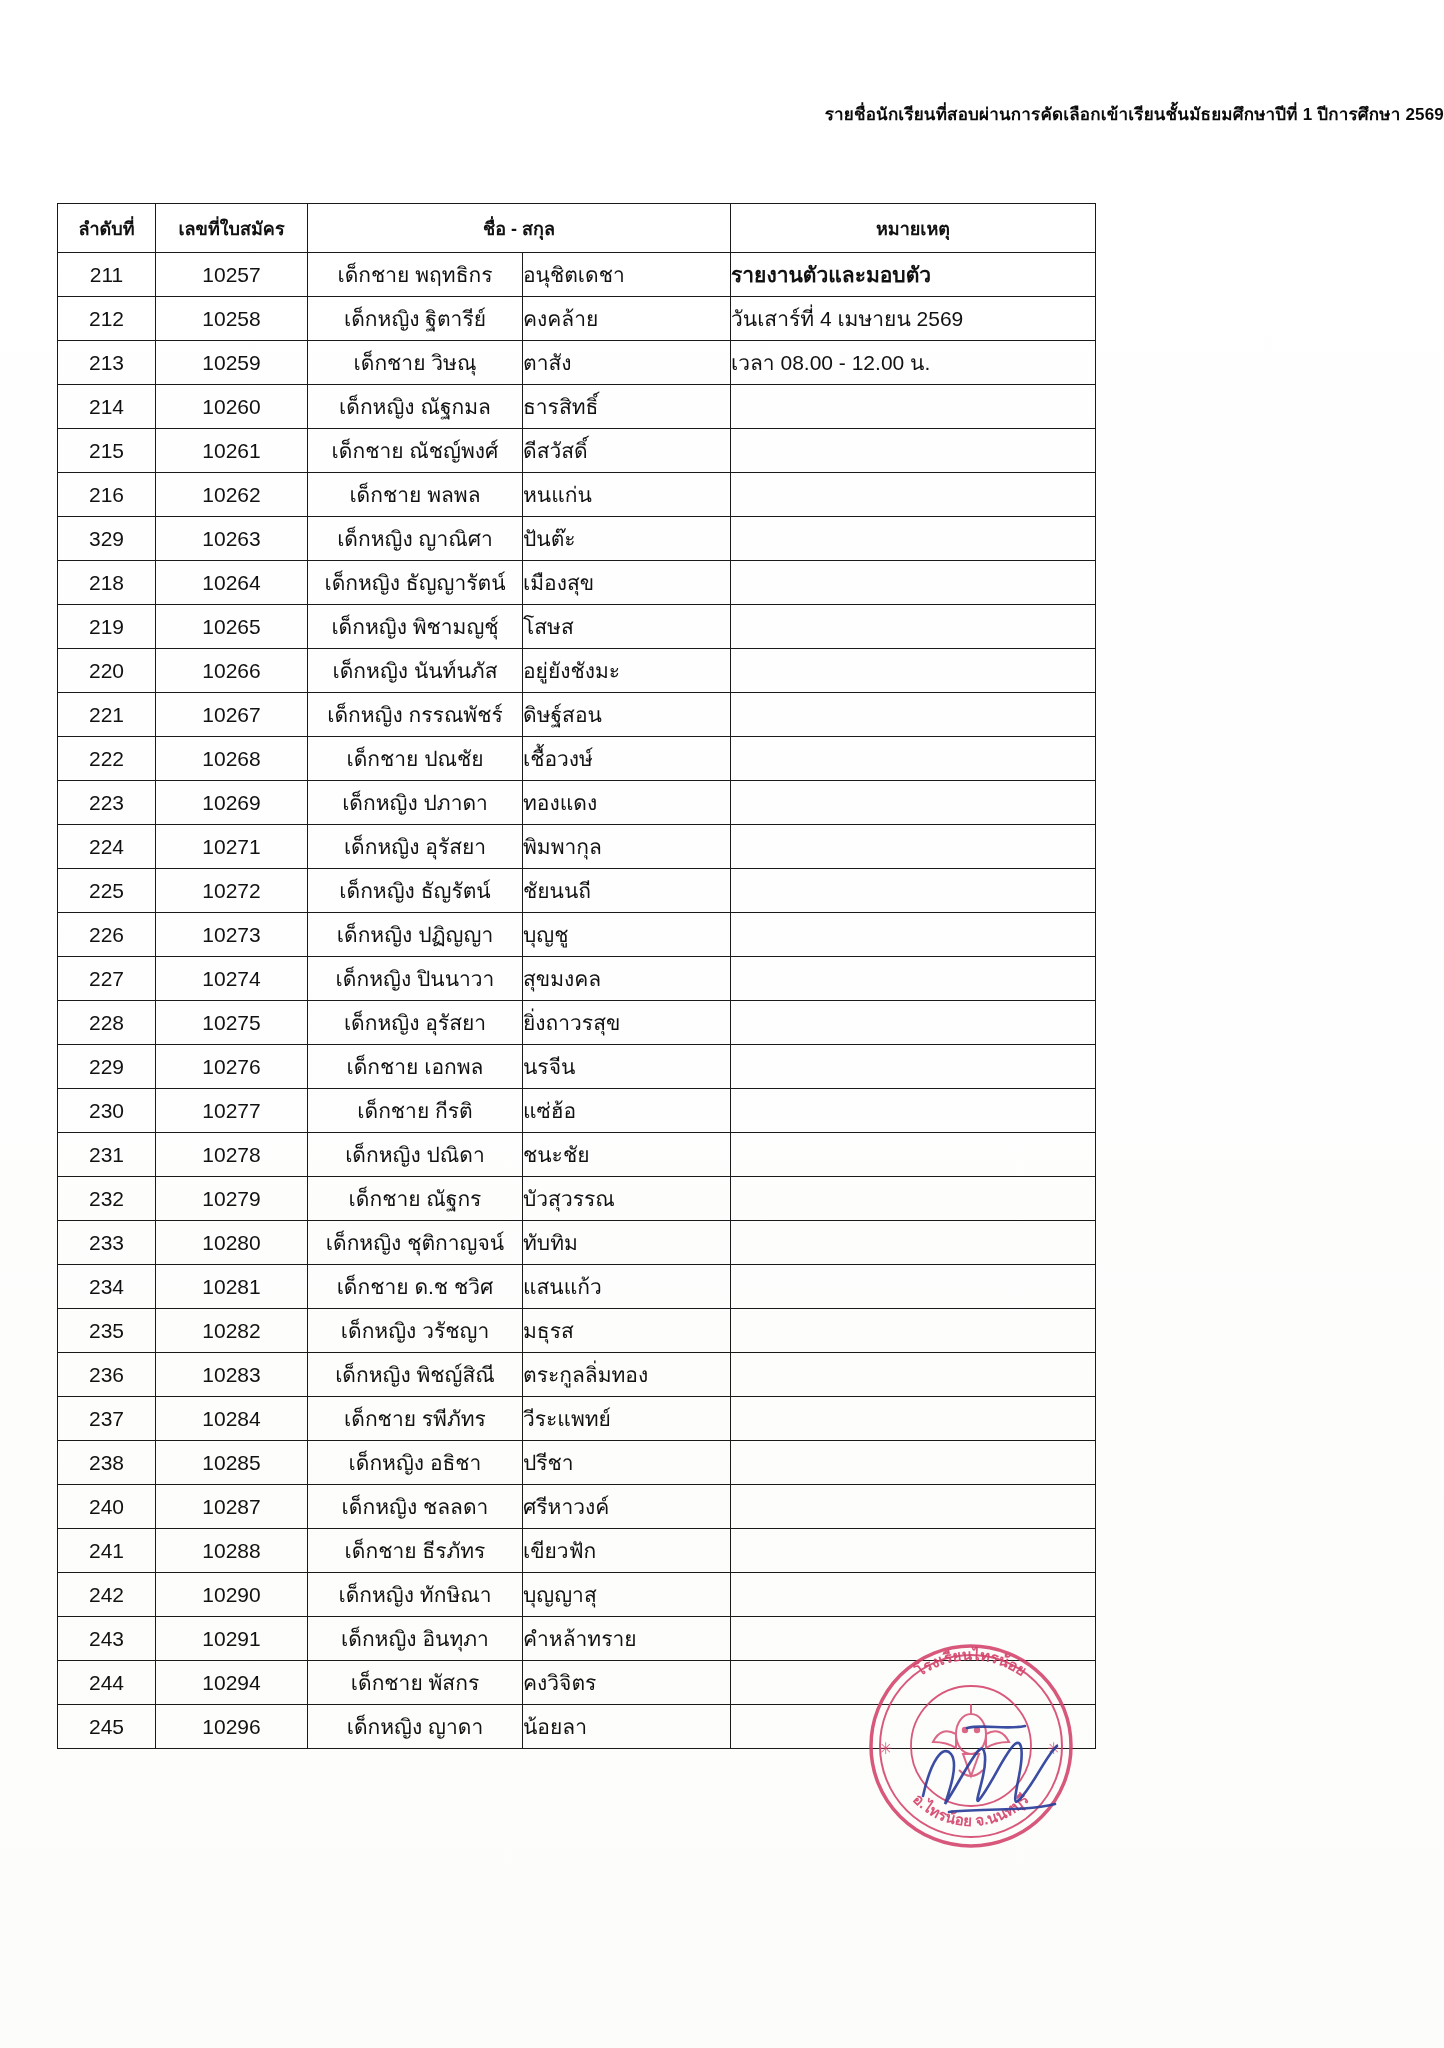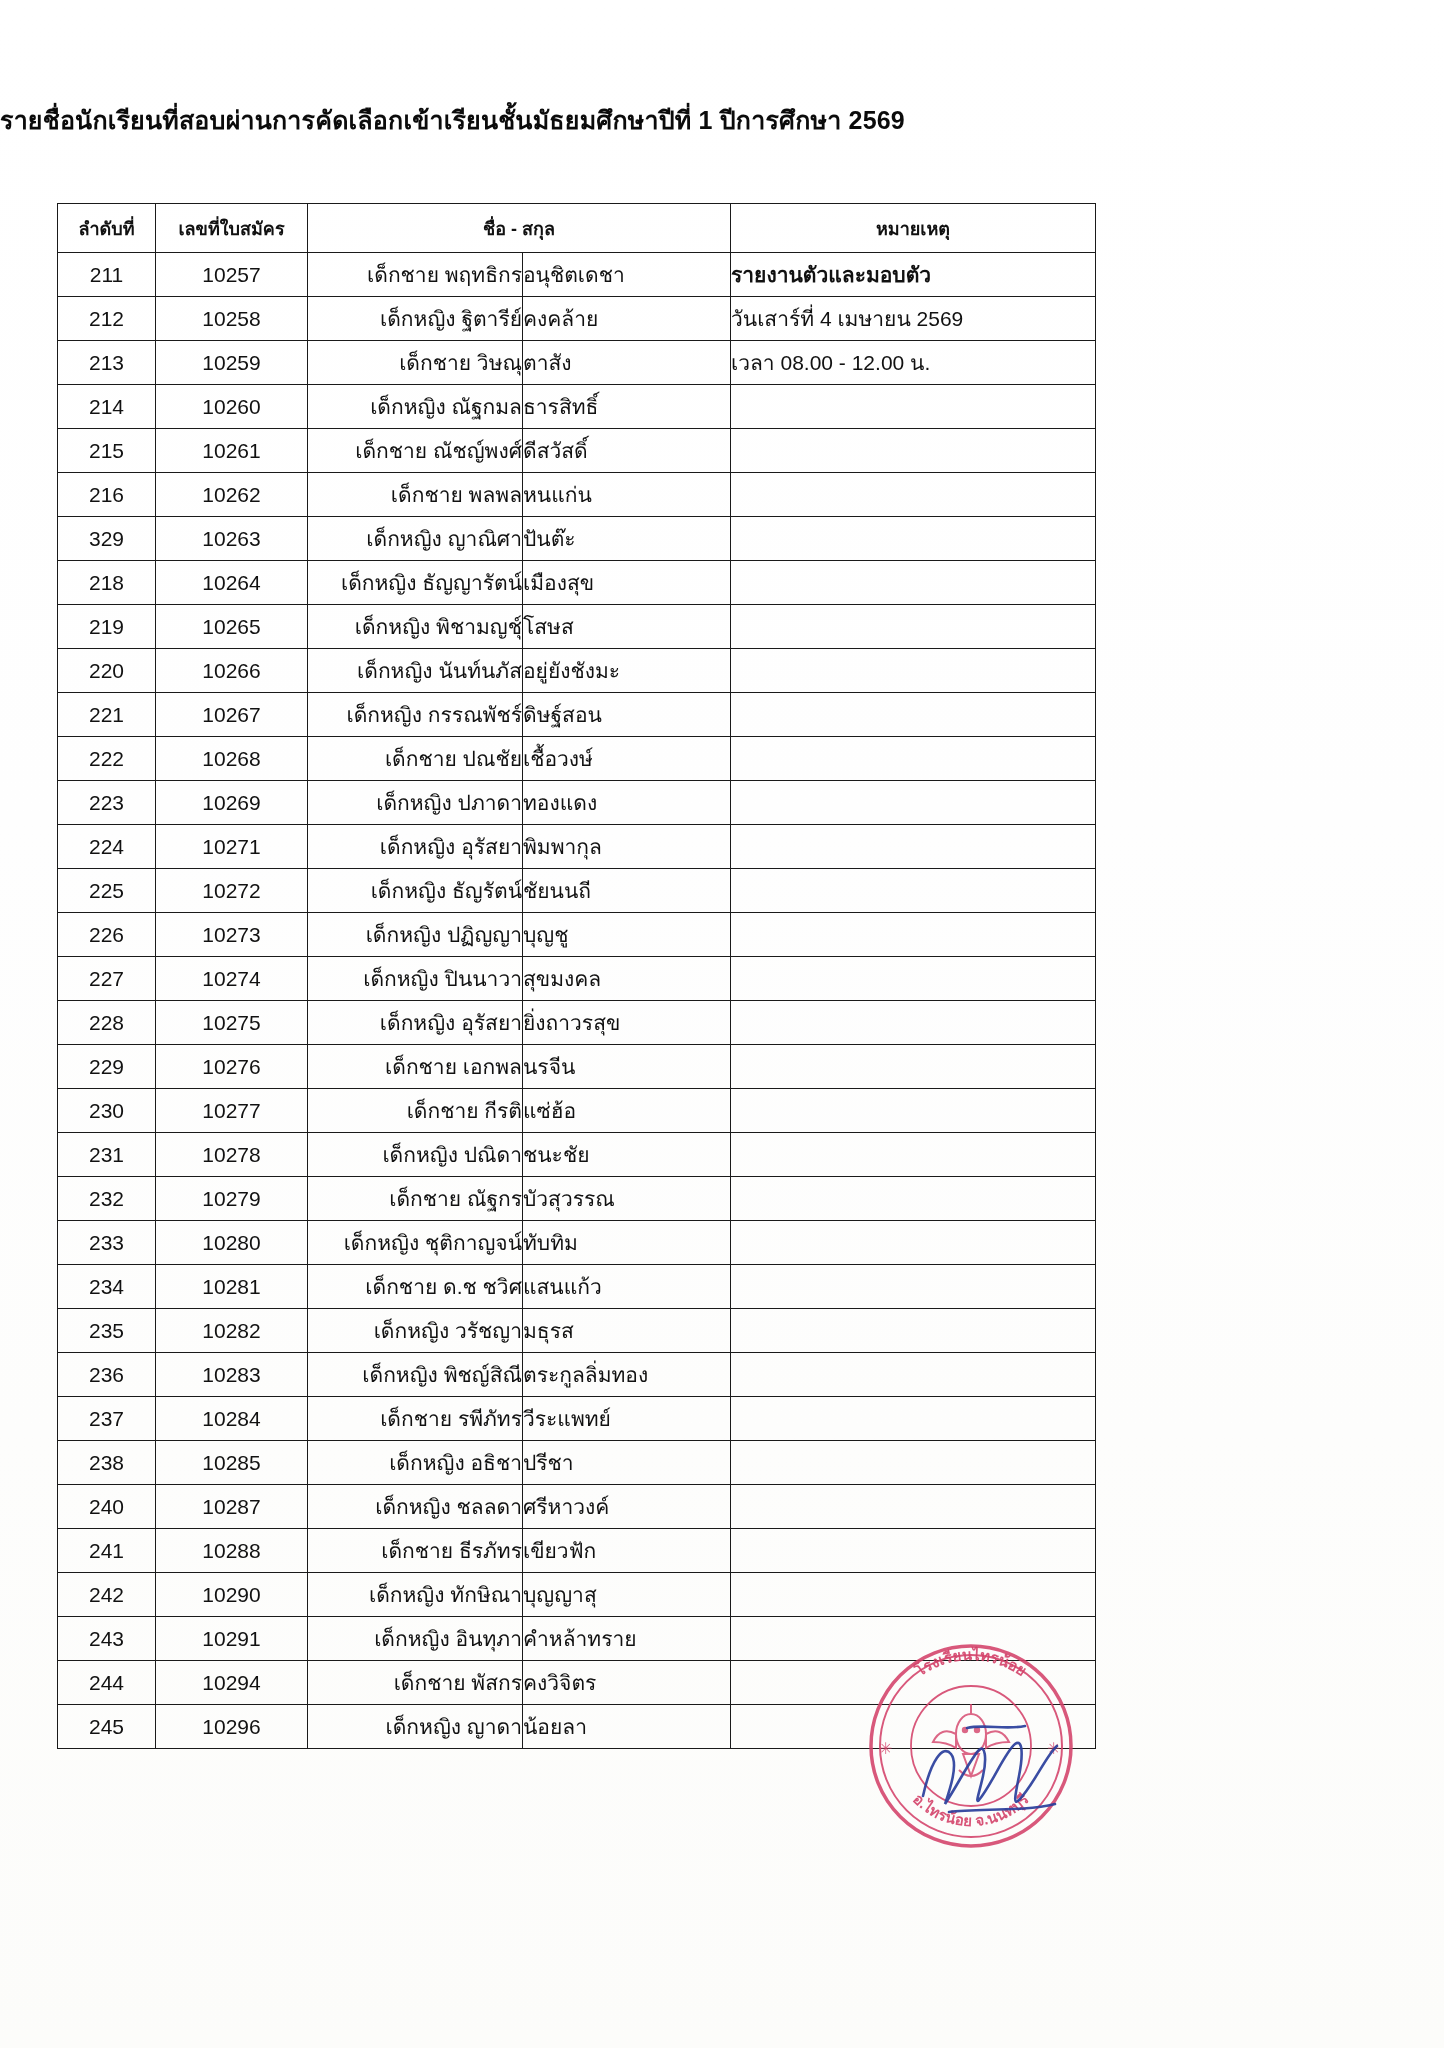--- a/index.html
+++ b/index.html
@@ -30,22 +30,22 @@
     left: 0; top: 0; right: 0; bottom: 0;
     background: linear-gradient(180deg, #ffffff 0%, #fefefe 40%, #fcfcfa 100%);
     pointer-events: none;
   }
 
   .doc-title {
     position: absolute;
     left: 0;
     top: 100px;
     width: 1444px;
-    text-align: left;
-    font-size: 25px;
+    text-align: right;
+    font-size: 17px;
     font-weight: bold;
     letter-spacing: 0.2px;
     color: #0b0b0b;
     white-space: nowrap;
   }
 
   .table-wrap {
     position: absolute;
     left: 57px;
     top: 203px;
@@ -80,21 +80,21 @@
     font-size: 18px;
   }
 
   th.h-name { border-right: 1.6px solid #1a1a1a; }
 
   td.no, td.app {
     text-align: center;
     font-size: 22px;
   }
   td.first {
-    text-align: right;
+    text-align: center;
     padding-left: 22px;
   }
   td.last {
     text-align: left;
     padding-left: 10px;
   }
   
   td.first { border-right: none; }
   td.last  { border-left: none; }
 

